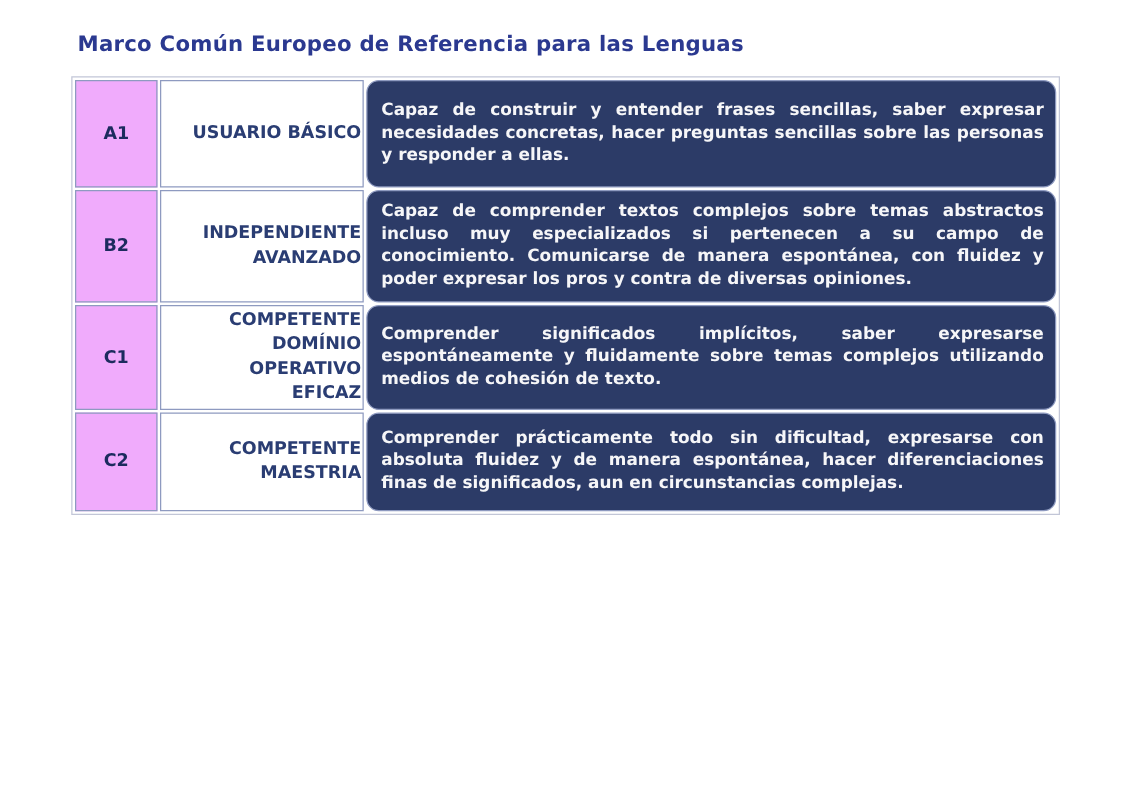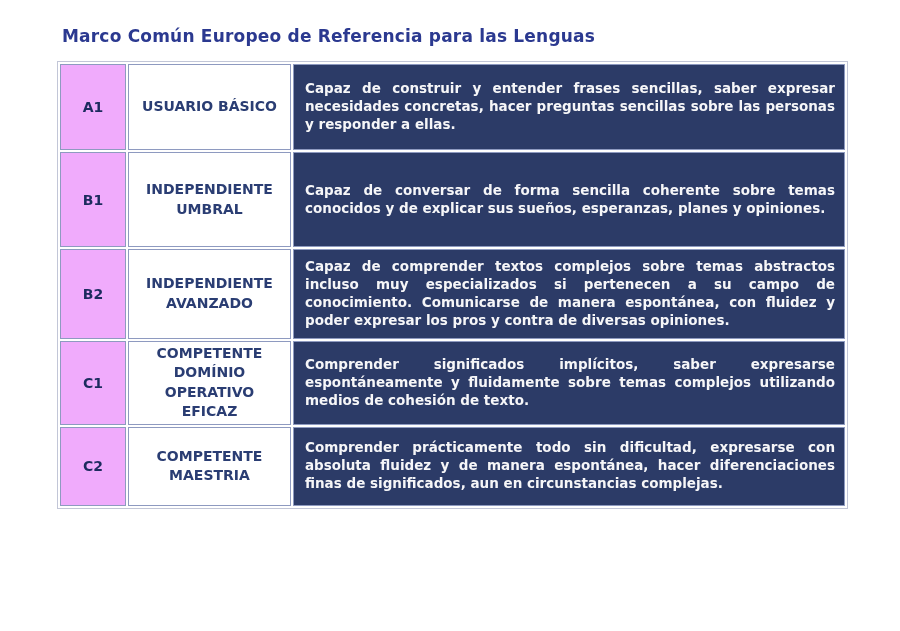--- a/index.html
+++ b/index.html
@@ -45,32 +45,33 @@
     color: #1c2b5e;
     font-weight: bold;
     font-size: 14px;
     text-align: center;
   }
   td.name {
     background: #ffffff;
     color: #2a3d73;
     font-weight: bold;
     font-size: 14px;
-    text-align: center;
+    text-align: right;
     white-space: pre-line;
     line-height: 1.4;
   }
   td.desc {
     background: #2c3b67;
     color: #f6f6f8;
     font-weight: bold;
     font-size: 13.5px;
     line-height: 1.33;
     text-align: justify;
     padding: 8px 9px 8px 11px;
+    border-radius: 10px;
   }
   tr.r0 { height: 86px; }
   tr.r1 { height: 88px; }
   tr.r2 { height: 95px; }
   tr.r3 { height: 89px; }
   tr.r4 { height: 84px; }
   tr.r5 { height: 79px; }
 </style>
 </head>
 <body>
@@ -83,26 +84,20 @@
       <col class="c-level">
       <col class="c-name">
       <col class="c-desc">
     </colgroup>
     <tbody>
       <tr class="r0">
         <td class="level">A1</td>
         <td class="name">USUARIO BÁSICO</td>
         <td class="desc">Capaz de construir y entender frases sencillas, saber expresar necesidades concretas, hacer preguntas sencillas sobre las personas y responder a ellas.</td>
       </tr>
-      <tr class="r2">
-        <td class="level">B1</td>
-        <td class="name">INDEPENDIENTE
-UMBRAL</td>
-        <td class="desc">Capaz de conversar de forma sencilla coherente sobre temas conocidos y de explicar sus sueños, esperanzas, planes y opiniones.</td>
-      </tr>
       <tr class="r3">
         <td class="level">B2</td>
         <td class="name">INDEPENDIENTE
 AVANZADO</td>
         <td class="desc">Capaz de comprender textos complejos sobre temas abstractos incluso muy especializados si pertenecen a su campo de conocimiento. Comunicarse de manera espontánea, con fluidez y poder expresar los pros y contra de diversas opiniones.</td>
       </tr>
       <tr class="r4">
         <td class="level">C1</td>
         <td class="name">COMPETENTE
 DOMÍNIO

